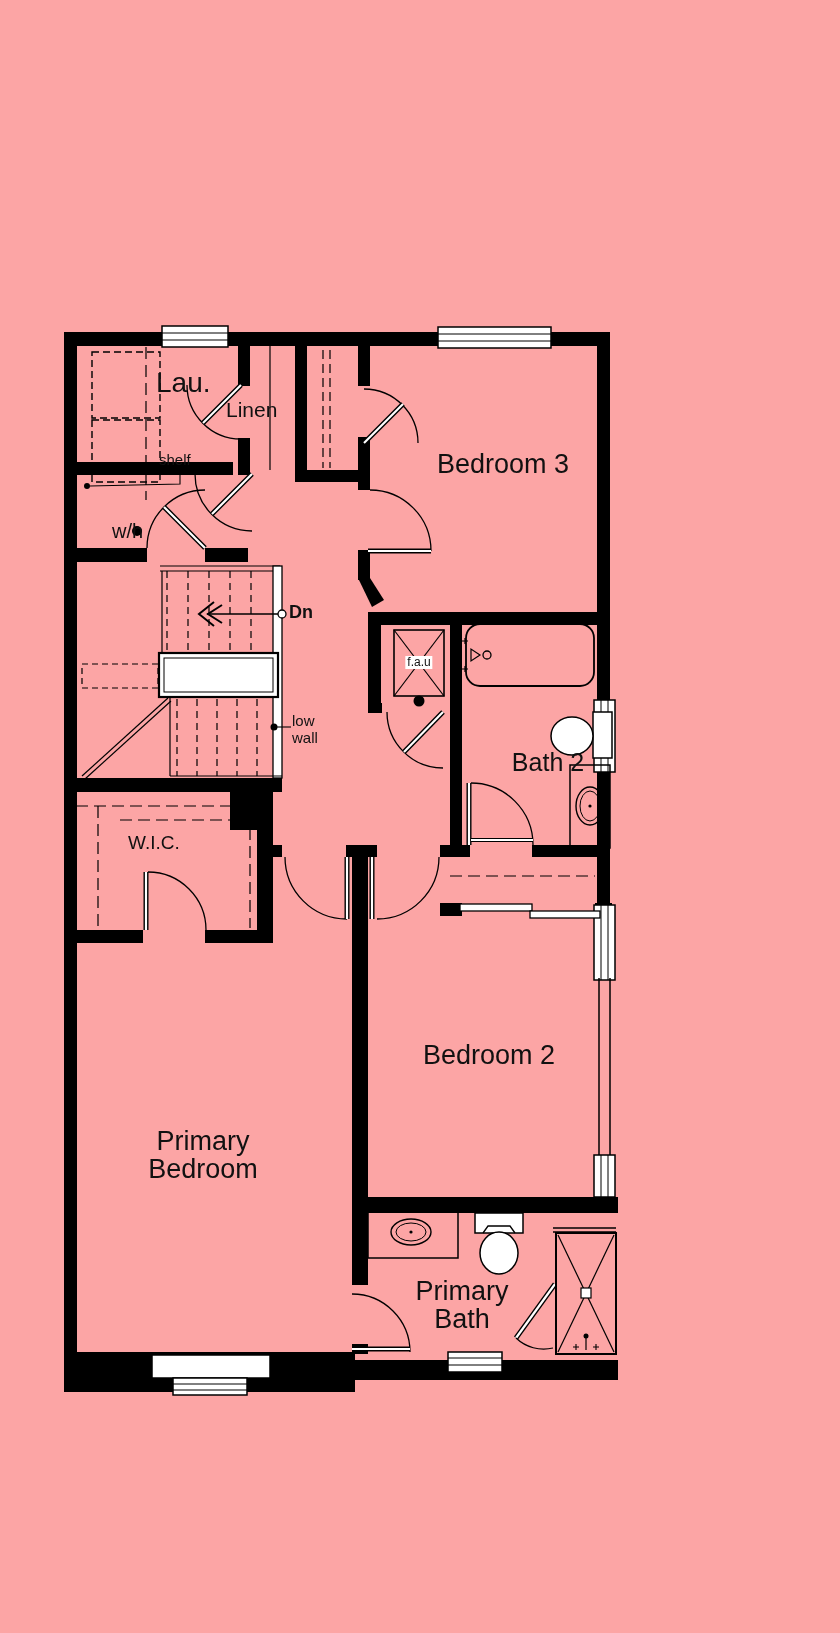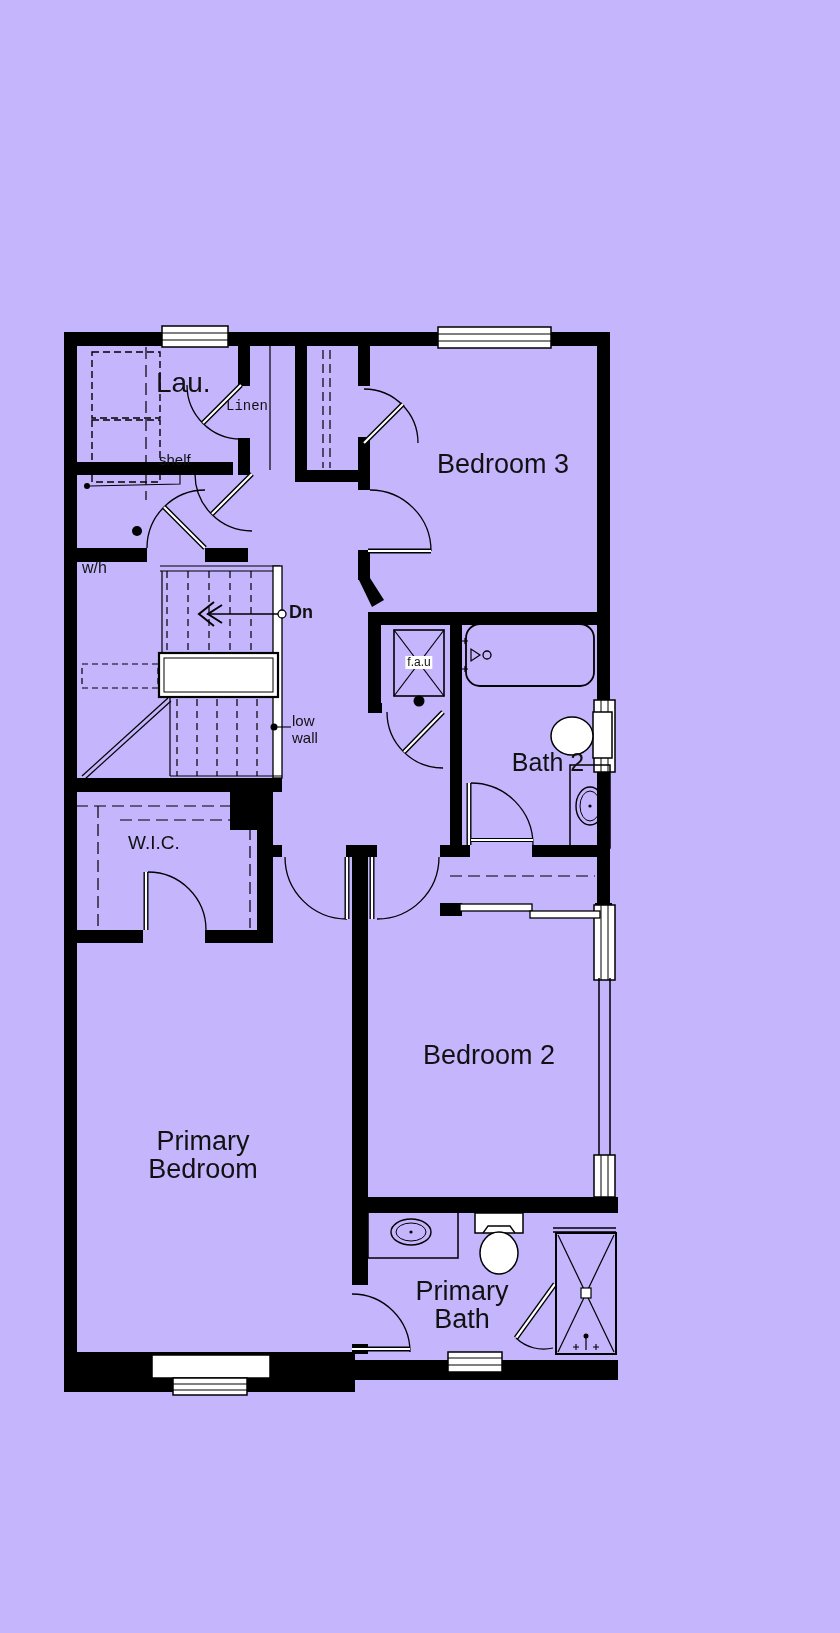--- a/index.html
+++ b/index.html
@@ -1,24 +1,24 @@
 <!DOCTYPE html>
 <html><head>
 <meta charset="utf-8">
 <style>
   html,body{margin:0;padding:0;background:#ffffff;}
-  #plan{position:relative;width:840px;height:1633px;background:#c4b5fd;
+  #plan{position:relative;width:840px;height:1633px;background:#fca5a5;
         font-family:"Liberation Sans", sans-serif;color:#000;}
   #plan svg{position:absolute;left:0;top:0;}
   .lbl{position:absolute;white-space:nowrap;color:#111;line-height:1.05;}
   .ctr{transform:translateX(-50%);text-align:center;}
   .l-lau{left:156px;top:368px;font-size:28px;}
-  .l-linen{left:226px;top:399px;font-size:14px;font-family:Liberation Mono, monospace;}
+  .l-linen{left:226px;top:399px;font-size:21px;}
   .l-shelf{left:159px;top:452px;font-size:15px;}
-  .l-wh{left:82px;top:521px;font-size:16px;margin-top:39px;}
+  .l-wh{left:112px;top:521px;font-size:20px;}
   .l-dn{left:289px;top:603px;font-size:18px;font-weight:bold;}
   .l-low{left:292px;top:712px;font-size:15px;line-height:17px;}
   .l-fau{left:419px;top:656px;font-size:12px;transform:translateX(-50%);background:#fff;padding:0 2px;}
   .l-b3{left:497px;top:450px;font-size:27px;margin-left:6px;}
   .l-bath2{left:548px;top:749px;font-size:25px;}
   .l-wic{left:128px;top:833px;font-size:19px;}
   .l-pb{left:203px;top:1127px;font-size:27px;line-height:28px;}
   .l-b2{left:489px;top:1041px;font-size:27px;}
   .l-pbath{left:462px;top:1277px;font-size:27px;line-height:28px;}
 </style>

